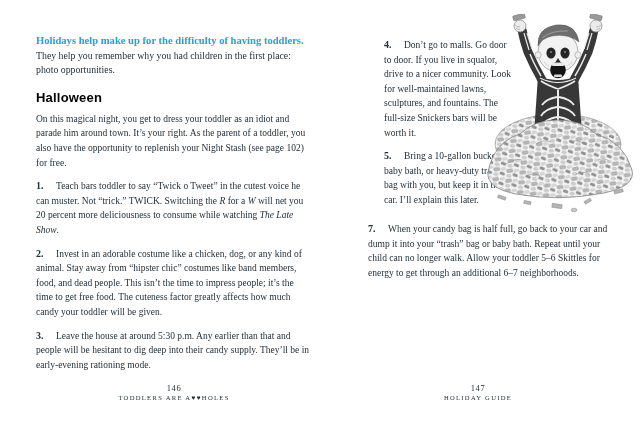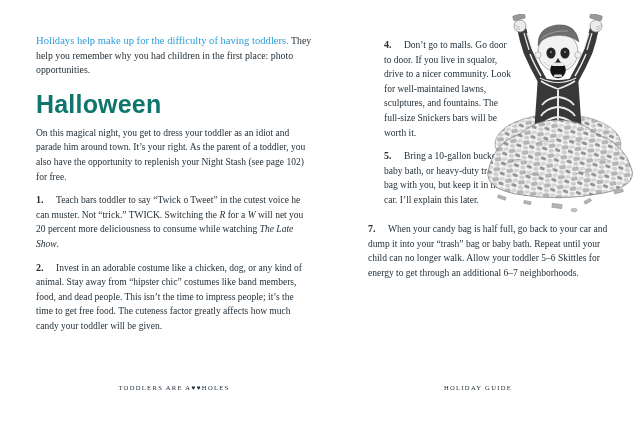--- a/index.html
+++ b/index.html
@@ -6,24 +6,24 @@
   body{
     width:640px;height:426px;position:relative;overflow:hidden;
     background:#ffffff;color:#243039;
     font-family:"Liberation Serif", serif;
   }
   .page{position:absolute;}
   .page-left{left:36px;top:33px;width:276px;}
   .page-right{left:368px;top:38px;width:250px;}
   p{margin:0 0 9px 0;font-size:9.5px;line-height:14.6px;}
   .intro{font-size:9.8px;}
-  .lead{color:#2c9ed7;font-weight:normal;font-size:10.6px;line-height:15px;}
+  .lead{color:#2c9ed7;font-weight:bold;font-size:10.6px;line-height:15px;}
   h2.chapter{
     font-family:"Liberation Sans", sans-serif;font-weight:bold;
-    color:#0f766e;font-size:25px;margin:12px 0 7px 0;letter-spacing:0.2px;
+    color:#000000;font-size:13px;margin:12px 0 7px 0;letter-spacing:0.2px;
   }
   .item .num{font-weight:bold;display:inline-block;min-width:20px;font-size:10px;}
   .it{font-style:italic;}
   .narrow{width:130px;min-height:184px;margin-left:16px;}
   .illustration{position:absolute;left:486px;top:14px;width:154px;height:204px;}
   .footer{position:absolute;top:383px;text-align:center;}
   .footer-left{left:36px;width:276px;}
   .footer-right{left:368px;width:220px;}
   .pagenum{font-size:8.5px;letter-spacing:0.6px;}
   .running{font-size:6.6px;letter-spacing:1.3px;margin-top:1px;}
@@ -35,20 +35,21 @@
   <p class="intro"><strong class="lead">Holidays help make up for the difficulty of having toddlers.</strong><span> They help you remember why you had children in the first place: photo opportunities.</span></p>
 
   <h2 class="chapter">Halloween</h2>
 
   <p class="body">On this magical night, you get to dress your toddler as an idiot and parade him around town. It’s your right. As the parent of a toddler, you also have the opportunity to replenish your Night Stash (see page 102) for free.</p>
 
   <p class="item"><span class="num">1.</span><span>Teach bars toddler to say “Twick o Tweet” in the cutest voice he can muster. Not “trick.” TWICK. Switching the </span><i class="it">R</i><span> for a </span><i class="it">W</i><span> will net you 20 percent more deliciousness to consume while watching </span><i class="it">The Late Show</i><span>.</span></p>
 
   <p class="item"><span class="num">2.</span><span>Invest in an adorable costume like a chicken, dog, or any kind of animal. Stay away from “hipster chic” costumes like band members, food, and dead people. This isn’t the time to impress people; it’s the time to get free food. The cuteness factor greatly affects how much candy your toddler will be given.</span></p>
 
+  <p class="item"><span class="num">3.</span><span>Leave the house at around 5:30 p.m. Any earlier than that and people will be hesitant to dig deep into their candy supply. They’ll be in early-evening rationing mode.</span></p>
 </div>
 
 <div class="page page-right">
   <div class="narrow">
     <p class="item"><span class="num">4.</span><span>Don’t go to malls. Go door to door. If you live in squalor, drive to a nicer community. Look for well-maintained lawns, sculptures, and fountains. The full-size Snickers bars will be worth it.</span></p>
     <p class="item"><span class="num">5.</span><span>Bring a 10-gallon bucket, baby bath, or heavy-duty trash bag with you, but keep it in the car. I’ll explain this later.</span></p>
   </div>
 
 
   <p class="item"><span class="num">7.</span><span>When your candy bag is half full, go back to your car and dump it into your “trash” bag or baby bath. Repeat until your child can no longer walk. Allow your toddler 5–6 Skittles for energy to get through an additional 6–7 neighborhoods.</span></p>
@@ -113,18 +114,20 @@
     <rect x="12" y="182" width="8" height="3" fill="#b5b5b5" stroke="#777" stroke-width="0.4" transform="rotate(20 16 183)"></rect>
     <rect x="128" y="176" width="9" height="3" fill="#b5b5b5" stroke="#777" stroke-width="0.4" transform="rotate(-15 132 177)"></rect>
     <rect x="66" y="190" width="10" height="4" fill="#b5b5b5" stroke="#777" stroke-width="0.4" transform="rotate(8 71 192)"></rect>
     <rect x="98" y="186" width="7" height="3" fill="#b5b5b5" stroke="#777" stroke-width="0.4" transform="rotate(-30 101 187)"></rect>
     <rect x="38" y="187" width="7" height="3" fill="#b5b5b5" stroke="#777" stroke-width="0.4" transform="rotate(12 41 188)"></rect>
     <ellipse cx="88" cy="196" rx="3" ry="1.8" fill="#c6c6c6" stroke="#7d7d7d" stroke-width="0.4"></ellipse>
   </svg>
 </div>
 
 <div class="footer footer-left">
+  <div class="pagenum">146</div>
   <div class="running">TODDLERS ARE A♥♥HOLES</div>
 </div>
 
 <div class="footer footer-right">
+  <div class="pagenum">147</div>
   <div class="running">HOLIDAY GUIDE</div>
 </div>
 
 </body></html>

